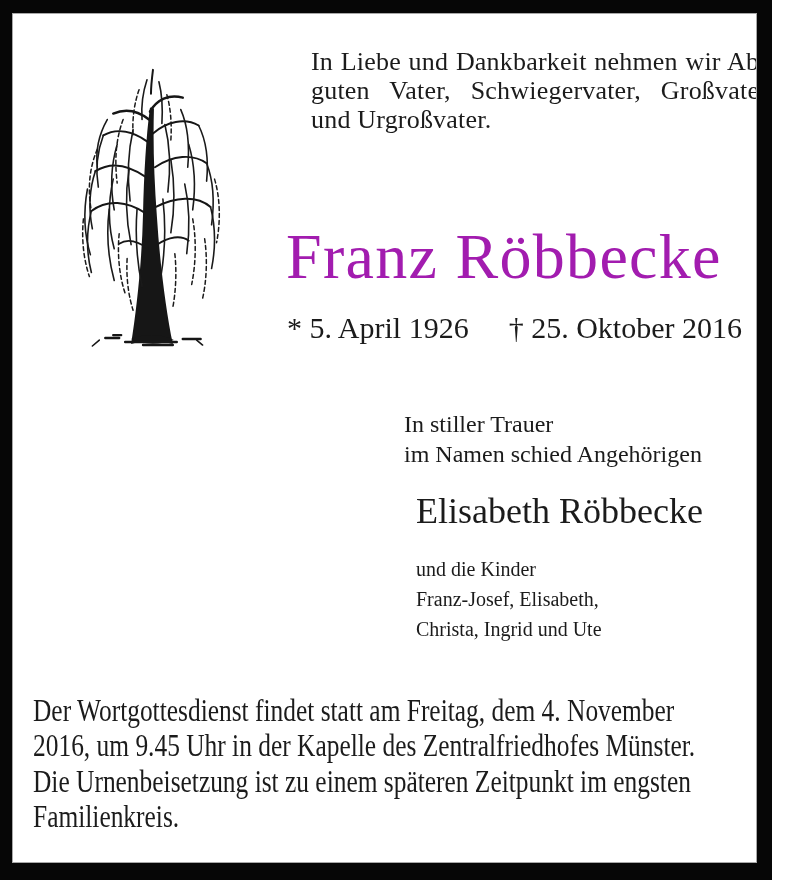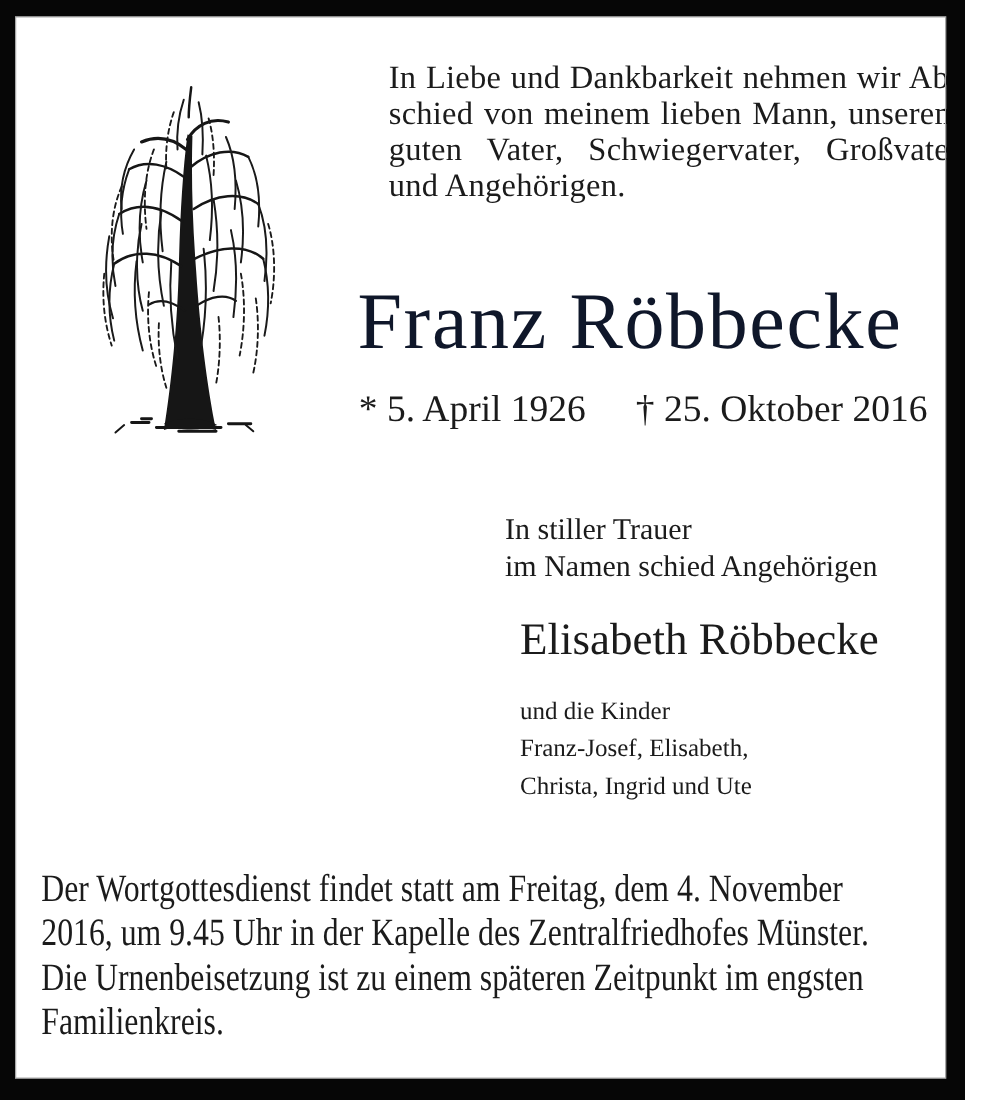--- a/index.html
+++ b/index.html
@@ -31,21 +31,21 @@
   .intro{
     left:311px;top:47px;width:457px;
     font-size:26px;line-height:29px;
     letter-spacing:0.2px;
   }
   .jline{text-align:justify;text-align-last:justify;}
   .name{
     left:286px;top:225px;
     margin:0;font-weight:normal;
     font-size:64px;line-height:64px;letter-spacing:1.3px;
-    white-space:nowrap;color:#0f172a;
+    white-space:nowrap;color:#a21caf;
   }
   .dates{
     left:287px;top:311px;
     font-size:30px;line-height:34px;
     display:flex;gap:40px;white-space:nowrap;justify-content:flex-end;
   }
   .mourning{left:404px;top:409px;font-size:24px;line-height:30px;white-space:nowrap;}
   .widow{left:416px;top:496px;font-size:36px;line-height:30px;white-space:nowrap;}
   .children{left:416px;top:554px;font-size:20px;line-height:30px;white-space:nowrap;}
   .condensed{
@@ -119,23 +119,22 @@
     </g>
 
     <g stroke="#161616" fill="none" stroke-width="2.4" stroke-linecap="round">
       <path d="M58,290 h14 M78,294 h52 M136,291 h18 M96,297 h30 M66,287 h8"></path>
       <path stroke-width="1.6" d="M52,292 l-7,6 M150,292 l6,5"></path>
     </g>
   </svg>
 
   <div class="abs intro">
     <div class="jline">In Liebe und Dankbarkeit nehmen wir Ab-</div>
-    <div class="jline">schied von meinem lieben Mann, unserem</div>
     <div class="jline">guten Vater, Schwiegervater, Großvater</div>
-    <div>und Angehörigen.</div>
+    <div>und Urgroßvater.</div>
   </div>
 
   <h1 class="abs name">Franz Röbbecke</h1>
 
   <div class="abs dates">
     <span>* 5. April 1926</span>
     <span>† 25. Oktober 2016</span>
   </div>
 
   <div class="abs mourning">

